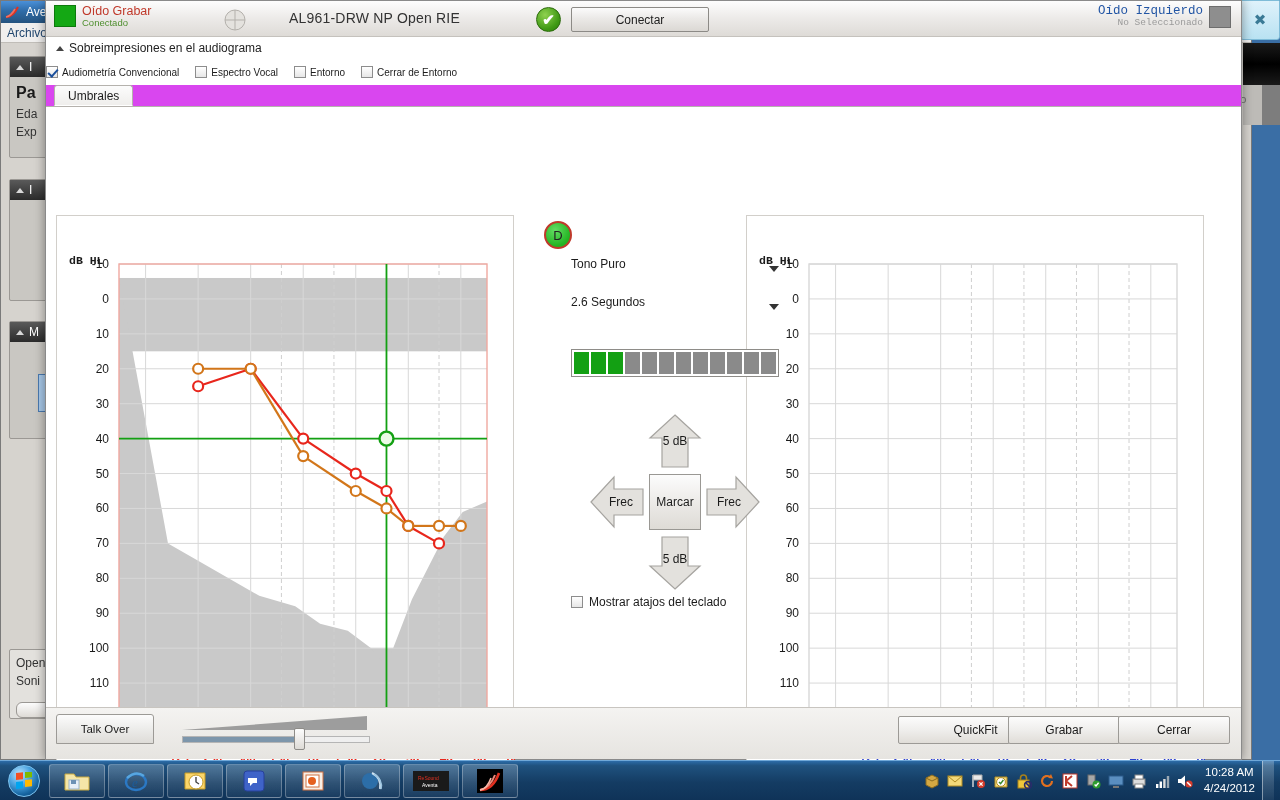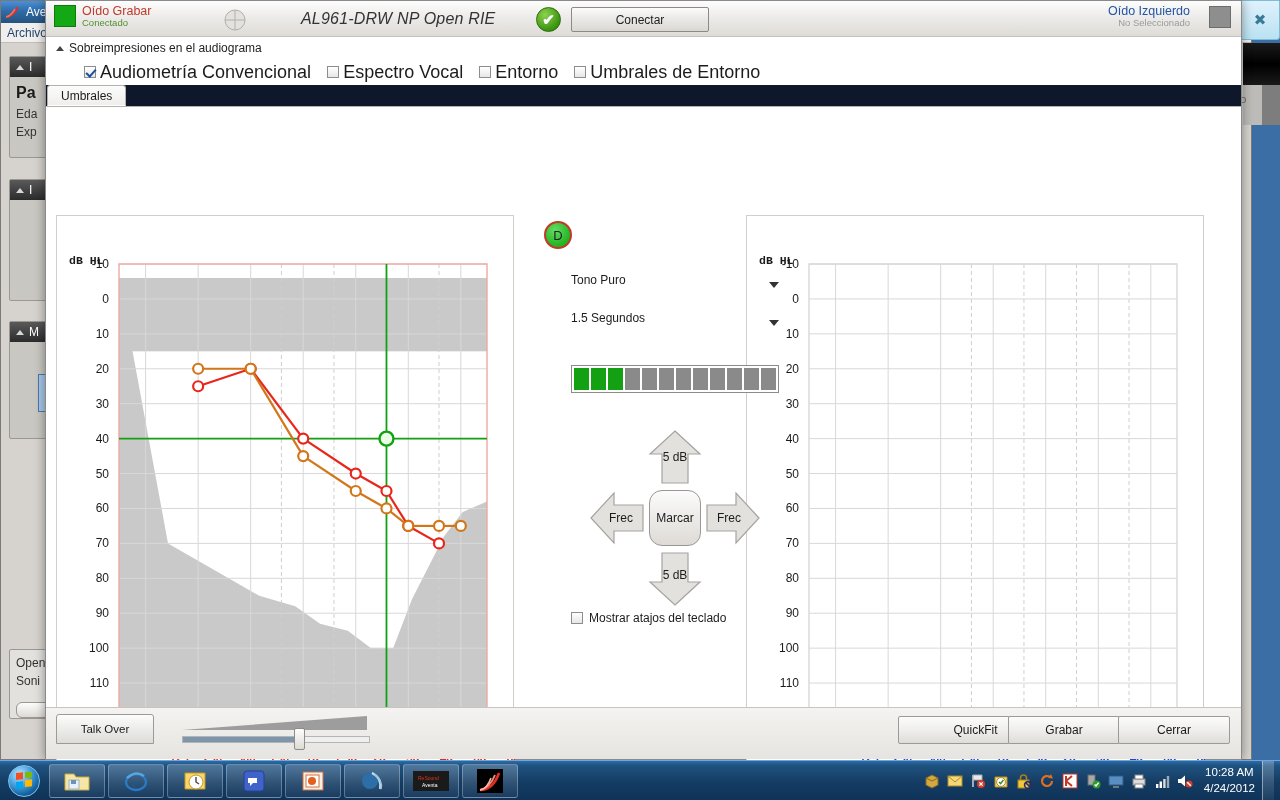--- a/index.html
+++ b/index.html
@@ -86,30 +86,30 @@
   }
   .ear-chip-left { position:absolute; left:8px; top:4px; display:flex; gap:6px;}
   .chip-square { width:22px; height:22px; background:#14a814; border:1px solid #0c7a0c;}
   .chip-square.gray { background:#8e8e8e; border-color:#6d6d6d;}
   .chip-texts { line-height:1.05; }
   .chip-title { font-size:12.5px; color:#c0392b; font-weight:normal;}
   .chip-title.blue { color:#2255a4;}
   .chip-sub { font-size:9.5px; color:#4f8f2f;}
   .chip-sub.gray { color:#9a9a9a;}
 
-  .ear-chip-right { position:absolute; right:10px; top:4px; display:flex; gap:19px; align-items:center;}
+  .ear-chip-right { position:absolute; right:10px; top:4px; display:flex; gap:6px; align-items:center;font-family:Liberation Mono, monospace;}
   .ear-chip-right .chip-texts { text-align:right; }
 
   .headphone-icon {
     position:absolute; left:175px; top:8px;
     width:28px; height:22px;
   }
   .device-name {
-    position:absolute; left:255px; top:9px;
-    font-style:italic; font-size:16px; color:#333; letter-spacing:.2px;
+    position:absolute; left:243px; top:9px;
+    font-size:14px; color:#333; letter-spacing:.2px;
   }
   .check-badge {
     position:absolute; left:490px; top:6px;
     width:25px; height:25px; border-radius:50%;
     background:radial-gradient(circle at 35% 30%,#8fd14f,#3f9914 65%,#2d7a0c);
     border:1px solid #2b6b0b;
     display:flex;align-items:center;justify-content:center;
     color:#fff; font-size:15px; font-weight:bold;
   }
   .connect-btn {
@@ -123,43 +123,43 @@
   }
 
   
   #overlay-row {
     height:22px; padding-left:10px;
     display:flex; align-items:center; gap:5px;
     background:#fff;
     font-size:12px; color:#222;
   }
   #checks-row {
-    height:26px; padding-left:38px;
+    height:26px; 
     display:flex; align-items:center; gap:4px;
-    background:#fff; font-size:18px;
+    background:#fff; font-size:10px;
   }
   .chk {
     width:12px;height:12px;
     border:1px solid #8d8d8d;
     background:linear-gradient(180deg,#fff,#e6e6e6);
     display:inline-block;position:relative;
     flex:0 0 auto;
   }
   .chk.checked::after{
     content:"";position:absolute;left:3px;top:0px;
     width:4px;height:8px;border:solid #1a4f9c;
     border-width:0 2px 2px 0;transform:rotate(42deg);
   }
   .chk-label{ margin-right:12px; color:#1c1c1c;}
 
   
   #tabstrip {
-    height:22px; background:#0f172a;
+    height:22px; background:#d946ef;
     border-bottom:1px solid #b5b2ad;
-    padding-left:1px; display:flex; align-items:flex-end;
+    padding-left:8px; display:flex; align-items:flex-end;
   }
   .tab {
     height:21px; padding:0 13px;
     background:linear-gradient(180deg,#fcfcfc,#efeeec);
     border:1px solid #b5b2ad; border-bottom:1px solid #fff;
     border-radius:3px 3px 0 0;
     font-size:12px; color:#1c1c1c;
     display:flex;align-items:center;
     cursor:pointer;
   }
@@ -197,21 +197,21 @@
     background:#fff;
   }
   #panel-right-ear { left:10px; }
   #panel-left-ear  { left:700px; }
 
   .axis-unit {
     position:absolute; font-size:11.5px; color:#1b1b1b; font-weight:bold;font-family:Liberation Mono, monospace;
   }
 
   
-  #center-col { position:absolute; left:525px; top:150px; width:230px;margin-top:16px; }
+  #center-col { position:absolute; left:525px; top:150px; width:230px; }
   .combo-row {
     position:relative; height:26px; margin-bottom:12px;
     font-size:12px; color:#1b1b1b; cursor:pointer;
   }
   .combo-caret{
     position:absolute; right:22px; top:9px;
     width:0;height:0;border-left:5px solid transparent;
     border-right:5px solid transparent;border-top:6px solid #333;
   }
   .small-combo{
@@ -252,21 +252,21 @@
   .arrow-up{ top:0;}
   .arrow-down{ top:122px;}
   .arrow-left{ width:56px;height:54px; left:18px; top:62px;}
   .arrow-right{ width:56px;height:54px; left:134px; top:62px;}
   .arrow-shape{ position:absolute; inset:0; }
   .arrow-btn span{ position:relative; z-index:2;}
   .marcar-btn{
     position:absolute; left:78px; top:61px;
     width:52px; height:56px;
     background:linear-gradient(180deg,#fcfcfc,#ebe9e6 55%,#dedbd6);
-    border:1px solid #9a9894; border-radius:13px;
+    border:1px solid #9a9894; border-radius:0;
     display:flex;align-items:center;justify-content:center;
     font-size:12px;color:#1b1b1b; cursor:pointer;
   }
   #shortcut-row{
     margin-top:2px; display:flex;align-items:center;gap:6px;
     font-size:12px;color:#1b1b1b;
   }
 
   
   #app-footer{
@@ -465,21 +465,21 @@
   </div>
 
   <div id="checks-row">
     <span class="chk checked"></span>
     <span class="chk-label">Audiometría Convencional</span>
     <span class="chk"></span>
     <span class="chk-label">Espectro Vocal</span>
     <span class="chk"></span>
     <span class="chk-label">Entorno</span>
     <span class="chk"></span>
-    <span class="chk-label">Umbrales de Entorno</span>
+    <span class="chk-label">Cerrar de Entorno</span>
   </div>
 
   <div id="tabstrip">
     <div class="tab">Umbrales</div>
   </div>
 
   <div id="app-body">
 
     <div class="ear-badge right-ear">D</div>
     <div class="ear-badge left-ear">I</div>
@@ -720,21 +720,21 @@
     </div>
 
     <div id="center-col">
 
       <div class="combo-row">
         <span>Tono Puro</span>
         <i class="combo-caret"></i>
       </div>
 
       <div class="combo-row">
-        <span>1.5 Segundos</span>
+        <span>2.6 Segundos</span>
         <i class="combo-caret"></i>
       </div>
 
 
       <div class="level-meter" id="level-meter">
           <div class="seg on"></div>
           <div class="seg on"></div>
           <div class="seg on"></div>
           <div class="seg"></div>
           <div class="seg"></div>

